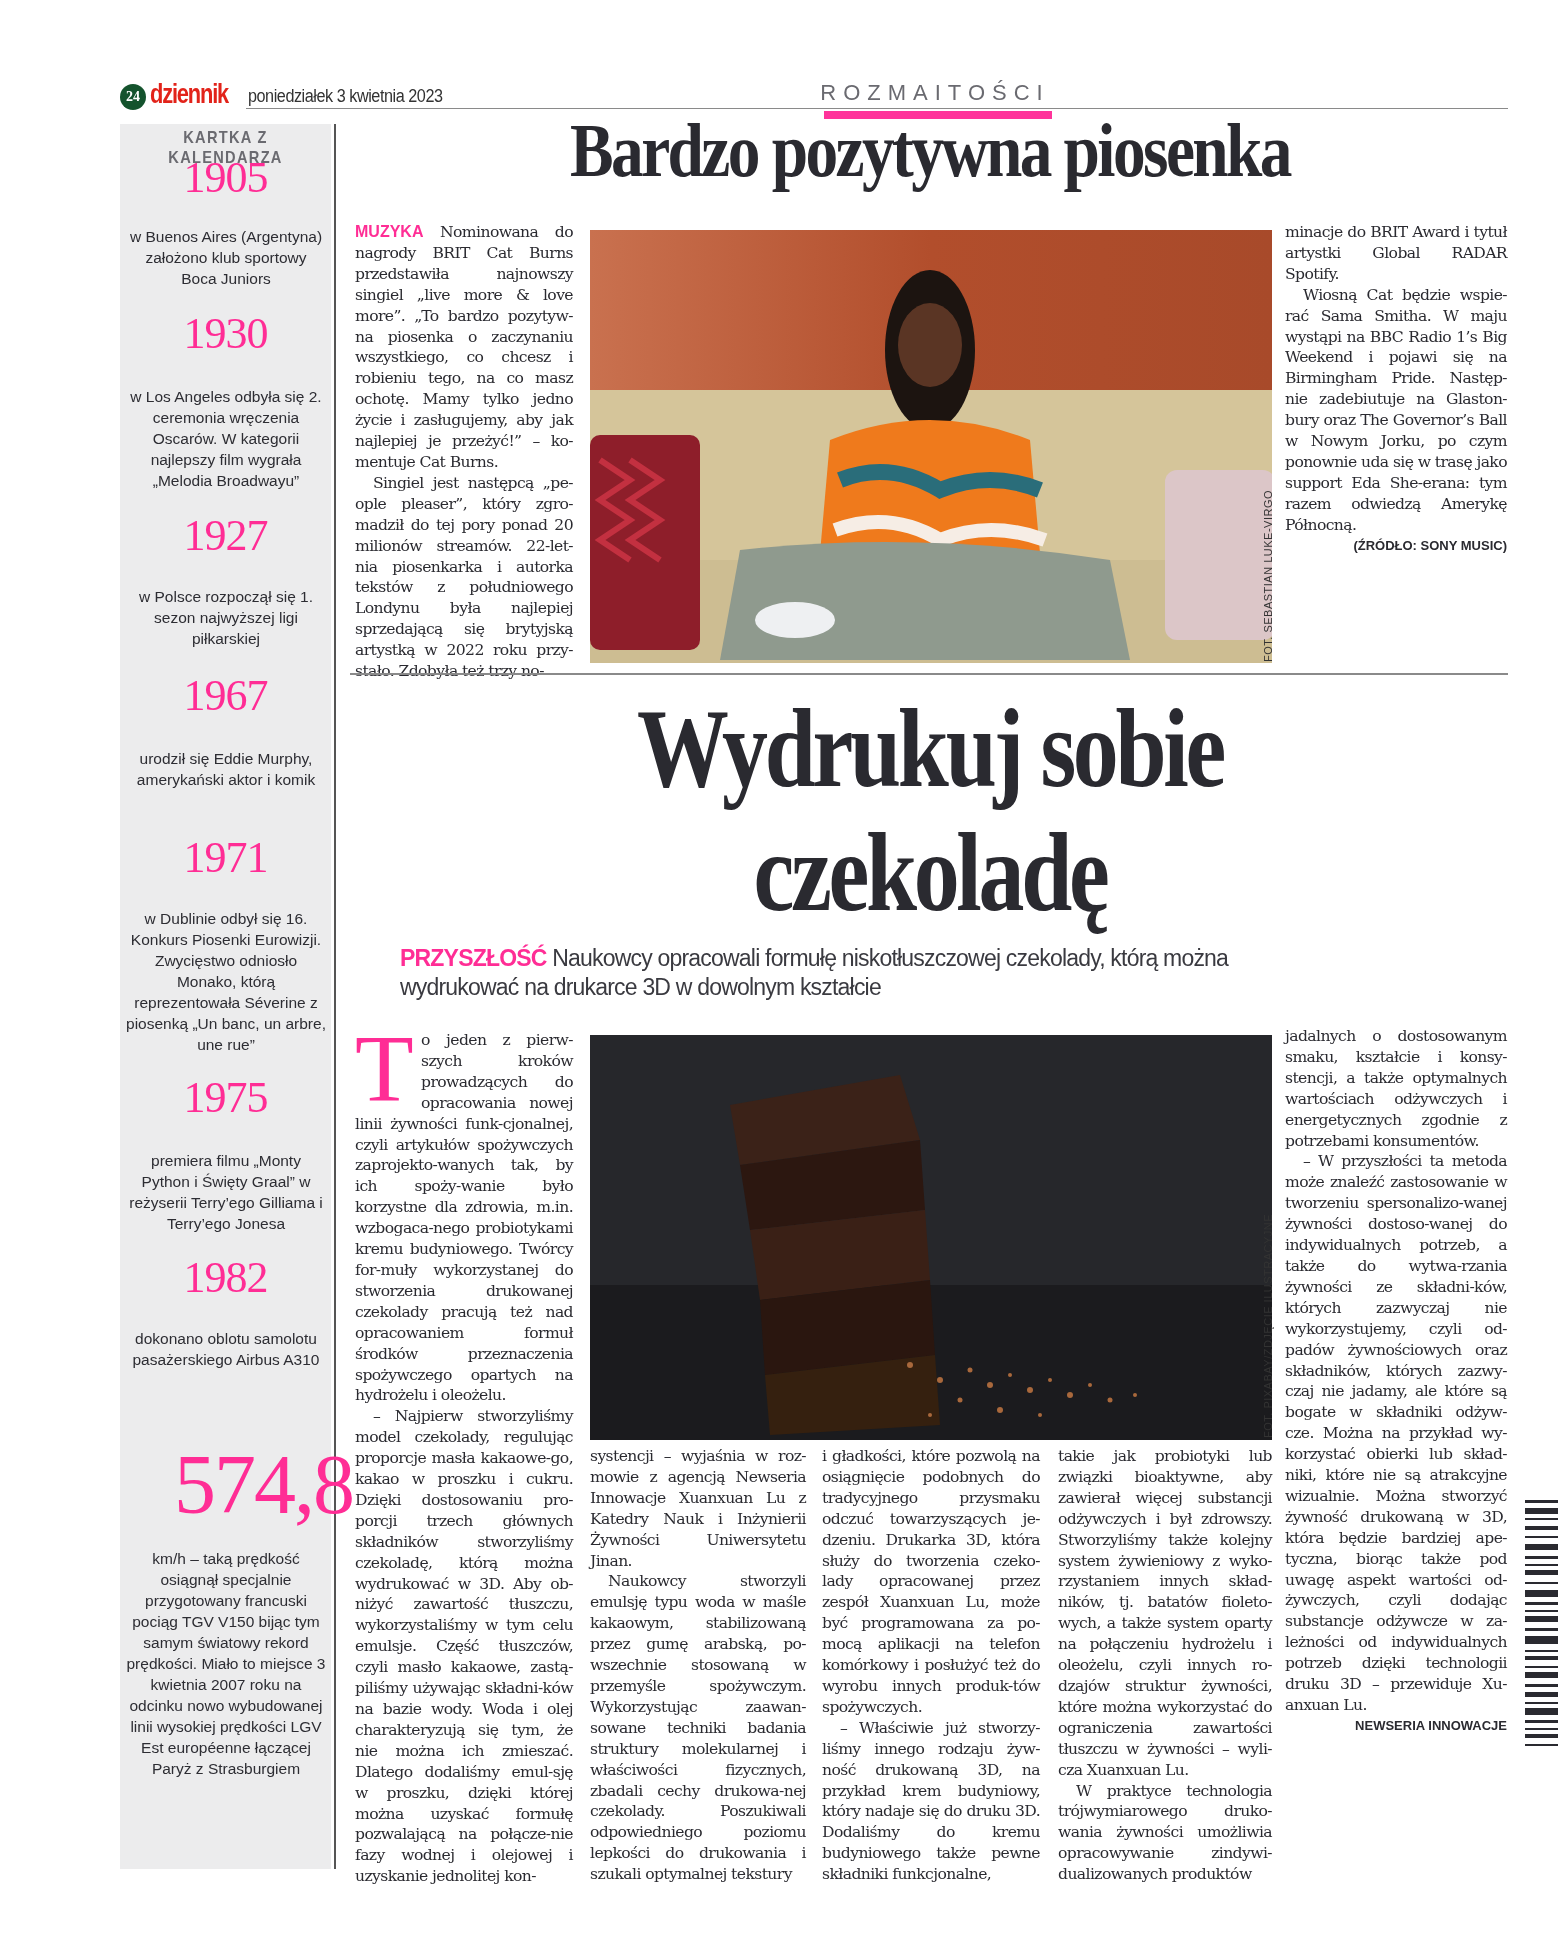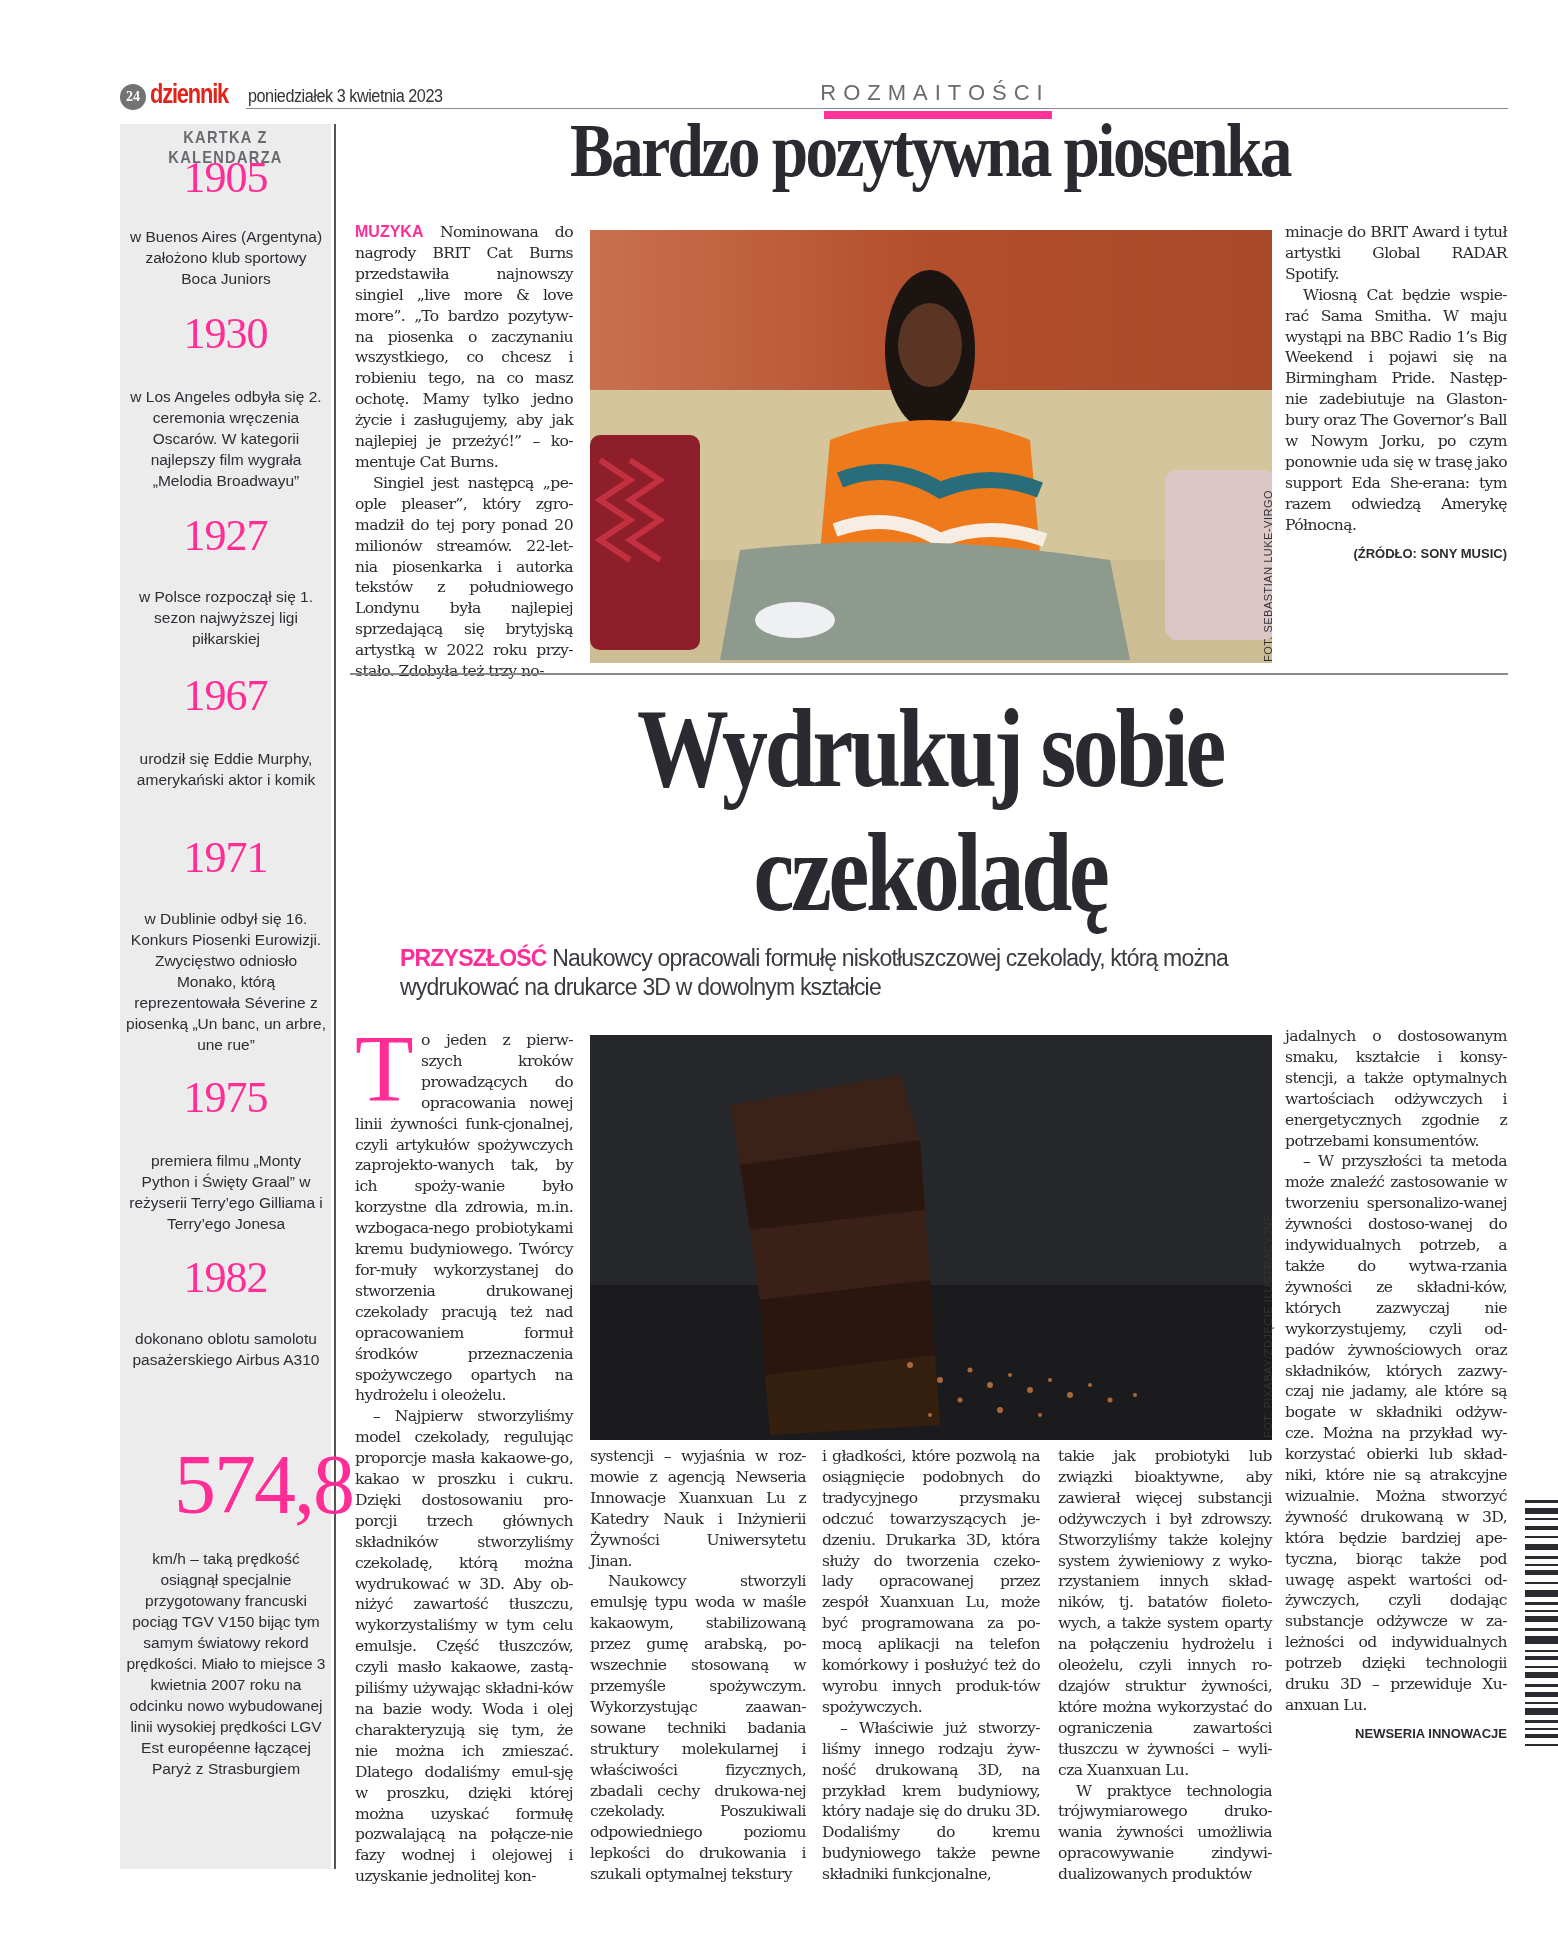--- a/index.html
+++ b/index.html
@@ -1,20 +1,20 @@
 <!DOCTYPE html>
 <html><head>
   <meta charset="utf-8">
   <style>
     html, body { margin:0; padding:0; background:#ffffff; }
     body { width:1558px; height:1947px; position:relative; overflow:hidden; color:#2a2a30; }
     .abs { position:absolute; }
 
     
-    .logo-circle { left:120px; top:84px; width:26px; height:26px; border-radius:50%; background:#737373; color:#fff; font:bold 14px "Liberation Serif", serif; display:flex; align-items:center; justify-content:center; }
+    .logo-circle { left:120px; top:84px; width:26px; height:26px; border-radius:50%; background:#14532d; color:#fff; font:bold 14px "Liberation Serif", serif; display:flex; align-items:center; justify-content:center; }
     .logo-text { left:150px; top:78px; font:bold 28px "Liberation Sans", sans-serif; color:#e2231a; letter-spacing:-1.5px; transform:scaleX(0.78); transform-origin:left; }
     .date { left:248px; top:86px; font:18px "Liberation Sans", sans-serif; color:#333; letter-spacing:-0.5px; transform:scaleX(0.9); transform-origin:left; }
     .header-rule { left:246px; top:108px; width:1262px; height:1px; background:#8a8a8a; }
     .section { left:817px; top:80px; width:236px; text-align:center; font:22px "Liberation Sans", sans-serif; color:#6a6a70; letter-spacing:7px; }
     .section-bar { left:774px; top:111px; width:140px; height:8px; background:#ff339a; }
 
     
     .sidebar { left:120px; top:124px; width:211px; height:1745px; background:#ececed; }
     .sidebar-divider { left:334px; top:124px; width:2px; height:1745px; background:#555; }
     .sb-title { left:120px; top:128px; width:211px; text-align:center; font:bold 17px "Liberation Sans", sans-serif; color:#6a6a70; letter-spacing:1.5px; transform:scaleX(0.86); }
@@ -23,21 +23,21 @@
     .sb-big { left:120px; width:211px; text-align:center; font:84px "Liberation Serif", serif; color:#ff2d95; letter-spacing:-2px;padding-left:38px; }
 
     
     .h1 { left:350px; top:112px; width:1160px; text-align:center; font:bold 76px/1 "Liberation Serif", serif; color:#2a2a30; letter-spacing:-3px; transform:scaleX(0.86); }
     .h2 { left:350px; top:686px; width:1160px; text-align:center; font:bold 112px/124px "Liberation Serif", serif; color:#2a2a30; letter-spacing:-4px; transform:scaleX(0.82); }
 
     .col { font:15.6px/20.9px "DejaVu Serif", serif; color:#2a2a30; text-align:justify; hyphens:manual; letter-spacing:-0.6px; }
     .col p { margin:0; text-indent:18px; }
     .col p.first { text-indent:0; }
     .kicker { font:bold 16px "Liberation Sans", sans-serif; color:#ff2d95; letter-spacing:0; }
-    .source { text-align:right; font:bold 13px "Liberation Sans", sans-serif; color:#2a2a30; letter-spacing:0; margin-top:10px; }
+    .source { text-align:right; font:bold 13px "Liberation Sans", sans-serif; color:#2a2a30; letter-spacing:0; margin-top:2px; }
 
     .photo-cap { font:11px "Liberation Sans", sans-serif; color:#333; transform:rotate(-90deg); transform-origin:left top; white-space:nowrap; letter-spacing:0.5px; }
 
     .rule-mid { left:350px; top:673px; width:1158px; height:2px; background:#8a8a8a; }
 
     .lead { left:400px; top:944px; width:1000px; text-align:left; font:23px/29px "Liberation Sans", sans-serif; color:#3a3a40; letter-spacing:-0.8px; }
     .lead .k { font-weight:bold; color:#ff2d95; }
 
     .dropcap { float:left; font:96px/74px "Liberation Serif", serif; color:#ff2d95; margin:2px 8px 0 0; height:78px; }
 

